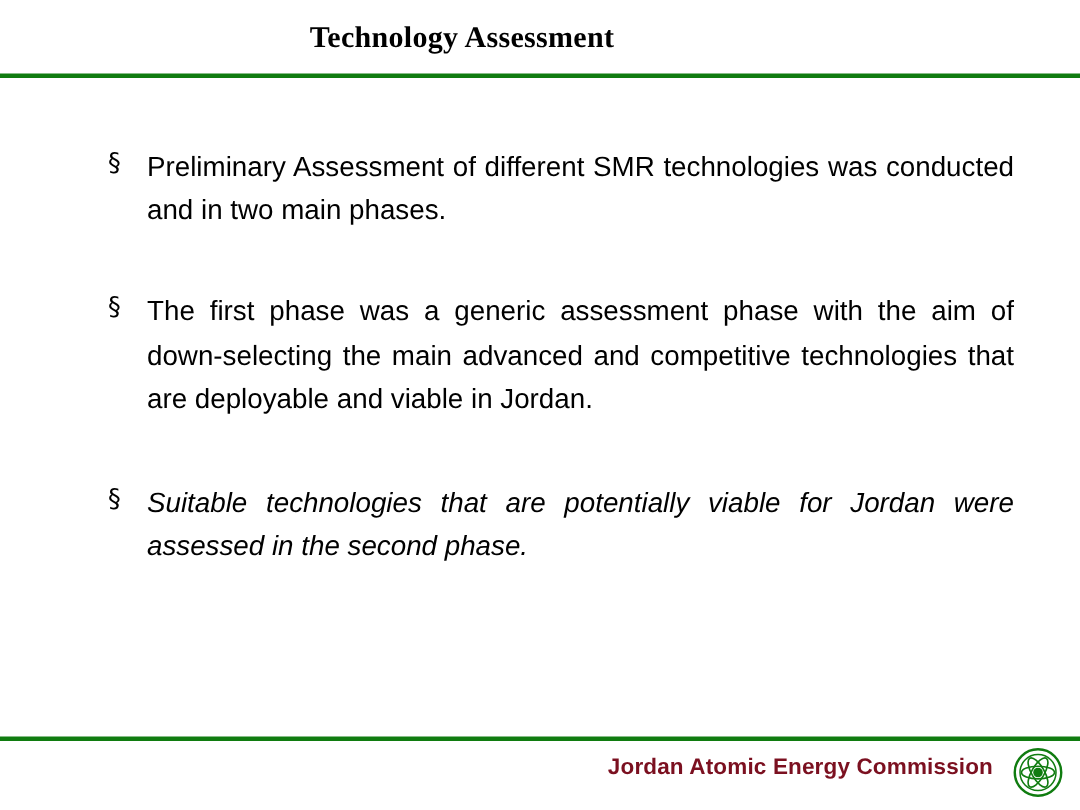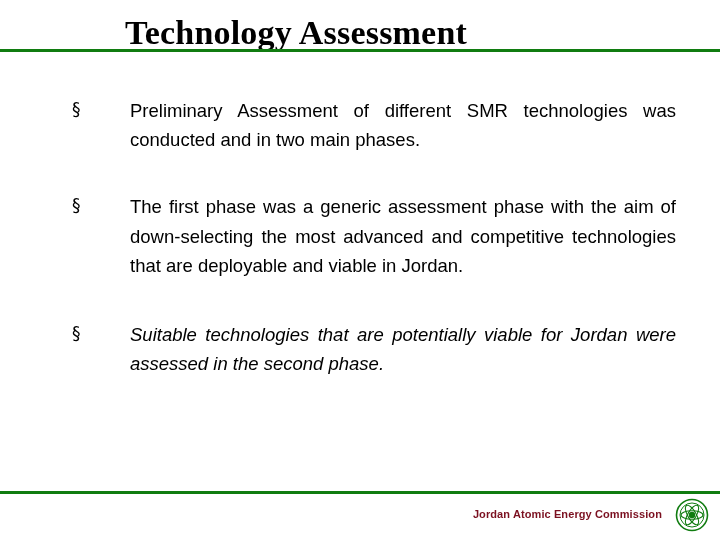--- a/index.html
+++ b/index.html
@@ -16,26 +16,26 @@
   }
   .slide {
     position: absolute;
     inset: 0;
     width: 720px;
     height: 540px;
   }
   .slide-title {
     position: absolute;
     top: 14px;
-    left: 0;
+    left: 12px;
     width: 592px;
     text-align: center;
     font-family: "Liberation Serif", serif;
     font-weight: bold;
-    font-size: 34px;
+    font-size: 20px;
     color: #000000;
     letter-spacing: 0.2px;
   }
   .title-rule {
     position: absolute;
     top: 49px;
     left: 0;
     width: 720px;
     height: 3px;
     background: #107c10;
@@ -63,39 +63,38 @@
     position: absolute;
     left: 0;
     top: 0;
     font-family: "DejaVu Sans", sans-serif;
     font-size: 17px;
     line-height: 1.6;
     color: #000000;
   }
   .bullet .text {
     display: block;
-    margin-left: 32px;
   }
   .bullet.b1 { margin-bottom: 38px; }
   .bullet.b2 { margin-bottom: 40px; }
   .bullet.b3 .text { text-align: justify; font-style: italic; }
 
   .footer-rule {
     position: absolute;
     left: 0;
     bottom: 46px;
     width: 720px;
     height: 3px;
     background: #107c10;
   }
   .footer-text {
     position: absolute;
     right: 58px;
     bottom: 20px;
-    font-size: 11px;
+    font-size: 15px;
     font-weight: bold;
     color: #7b1020;
     letter-spacing: 0.1px;
   }
   .logo {
     position: absolute;
     right: 8px;
     bottom: 8px;
     width: 40px;
     height: 34px;
@@ -111,21 +110,21 @@
 
   <div class="body-area">
 
     <div class="bullet b1">
       <span class="marker">§</span>
       <span class="text">Preliminary Assessment of different SMR technologies was conducted and in two main phases.</span>
     </div>
 
     <div class="bullet b2">
       <span class="marker">§</span>
-      <span class="text">The first phase was a generic assessment phase with the aim of down-selecting the most advanced and competitive technologies that are deployable and viable in Jordan.</span>
+      <span class="text">The first phase was a generic assessment phase with the aim of down-selecting the main advanced and competitive technologies that are deployable and viable in Jordan.</span>
     </div>
 
     <div class="bullet b3">
       <span class="marker">§</span>
       <span class="text">Suitable technologies that are potentially viable for Jordan were assessed in the second phase.</span>
     </div>
 
   </div>
 
   <div class="footer-rule"></div>

